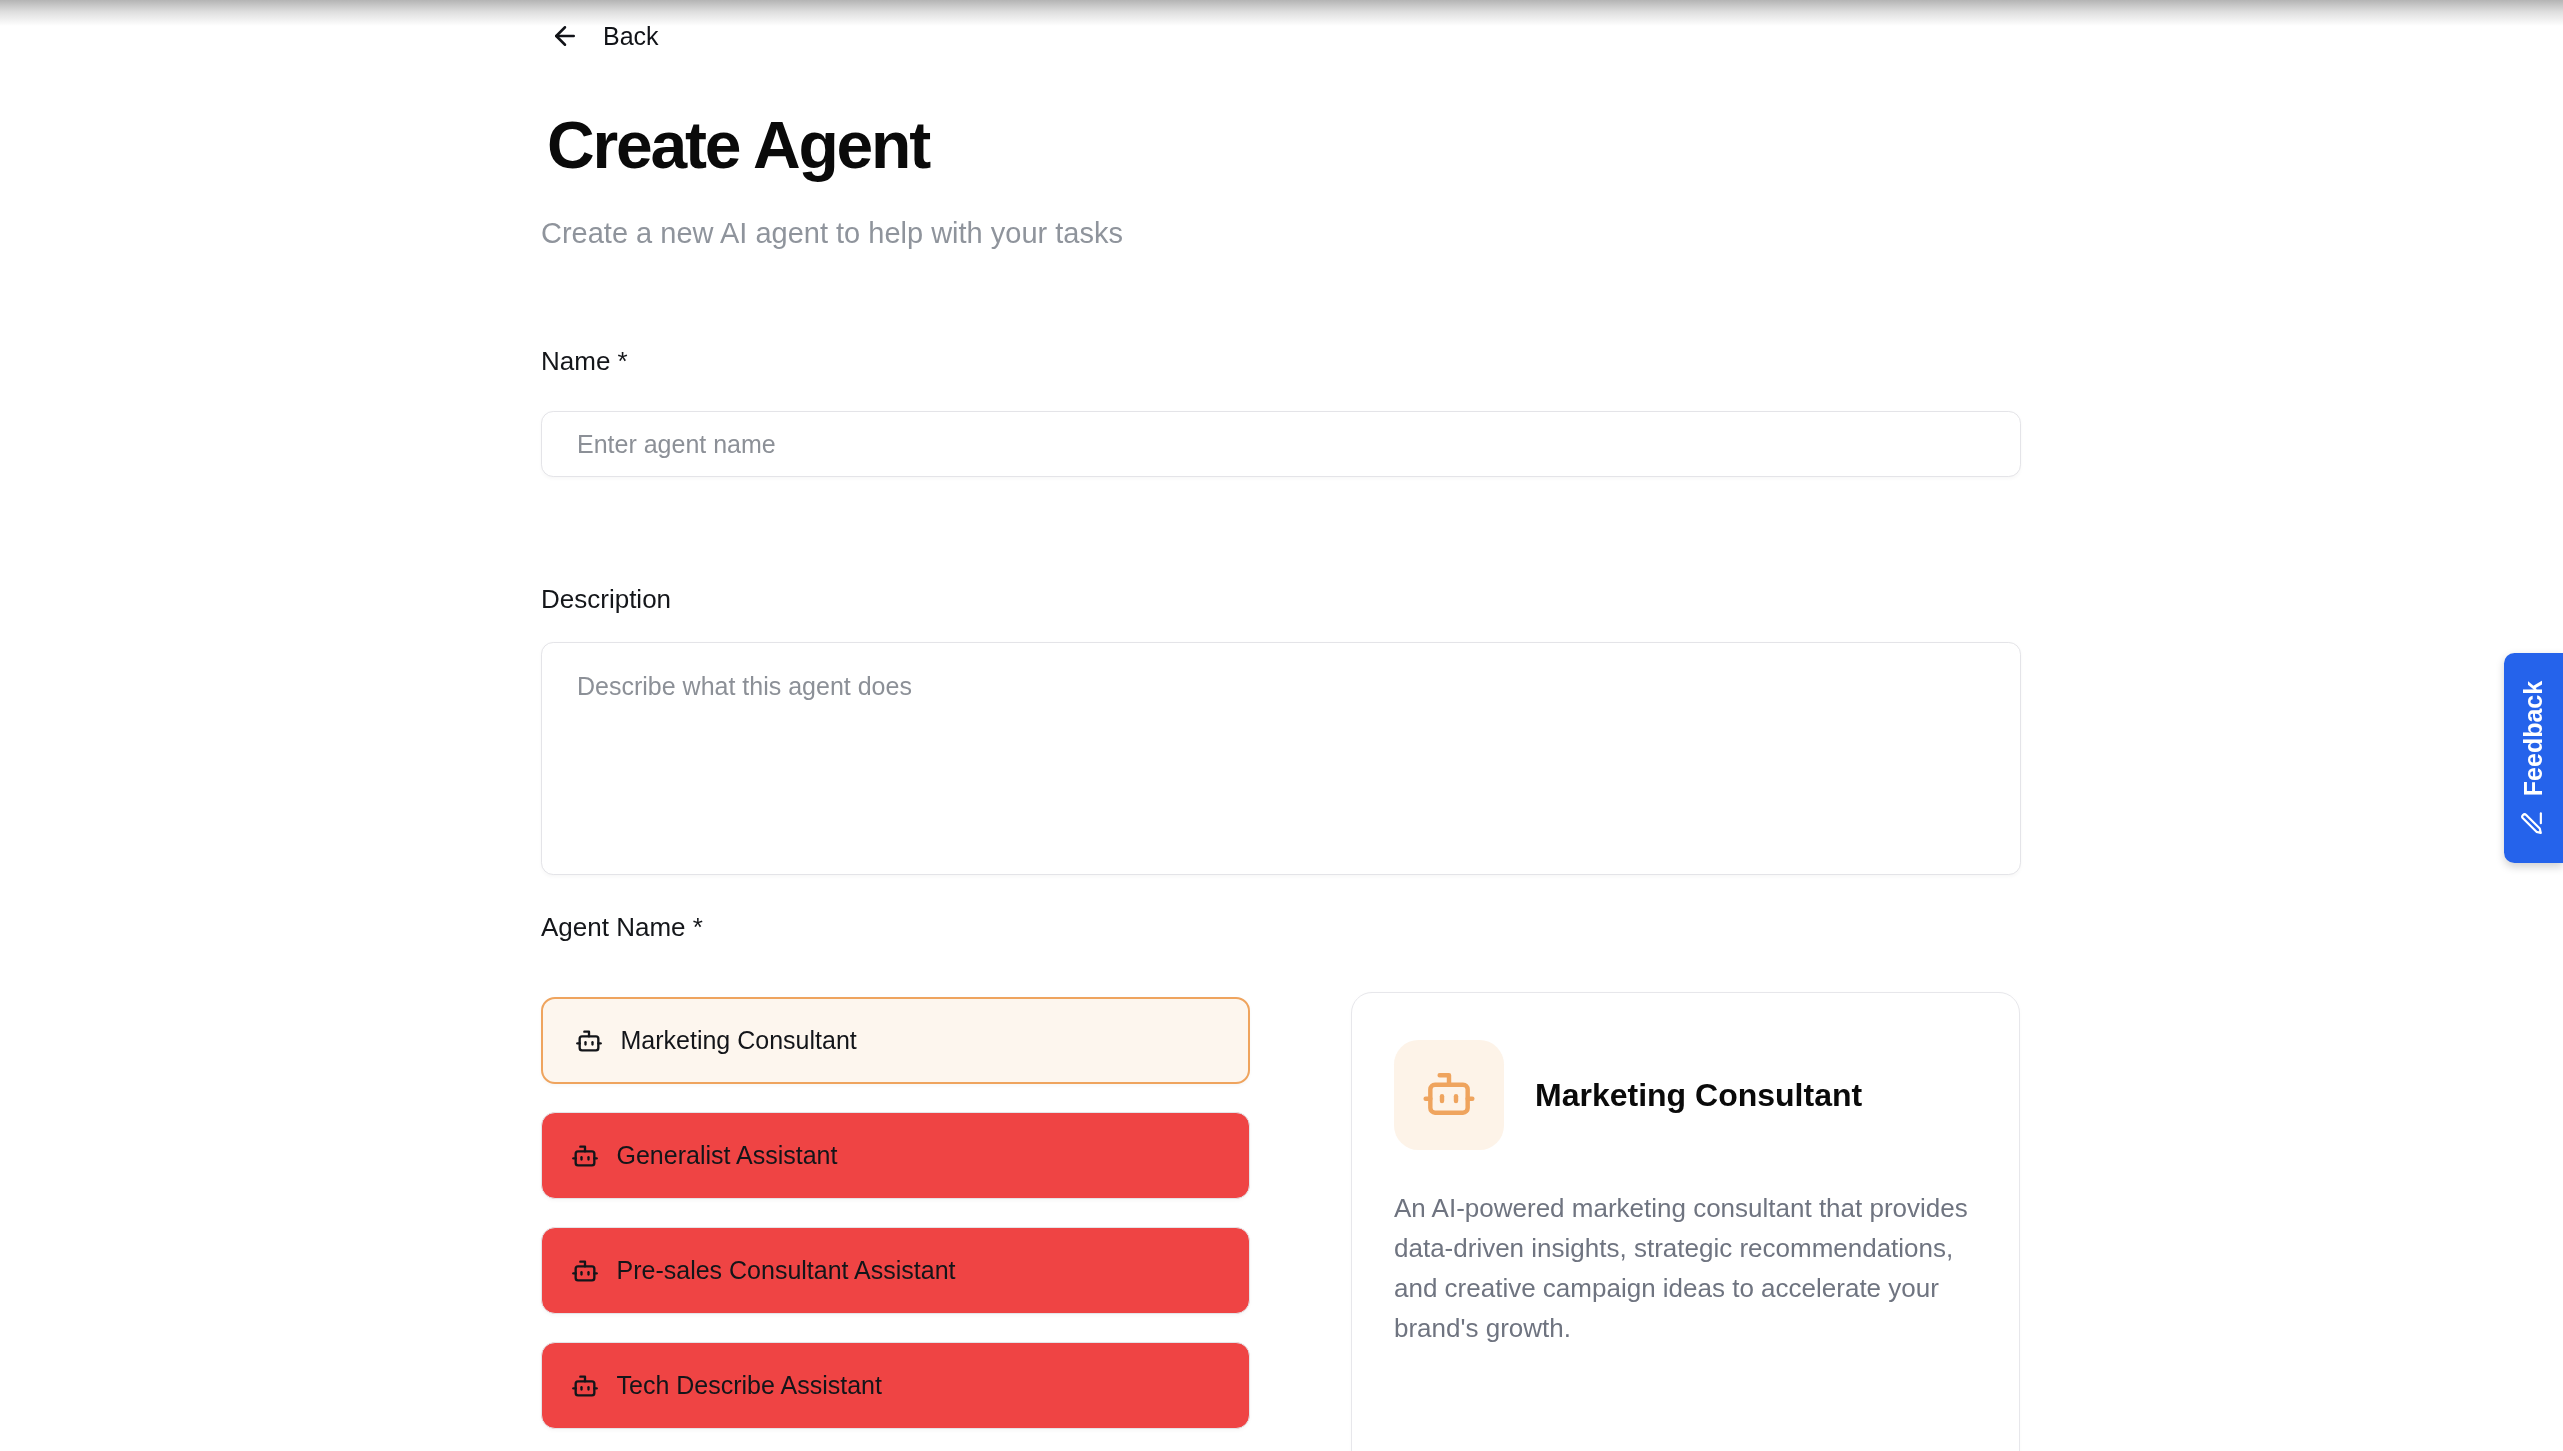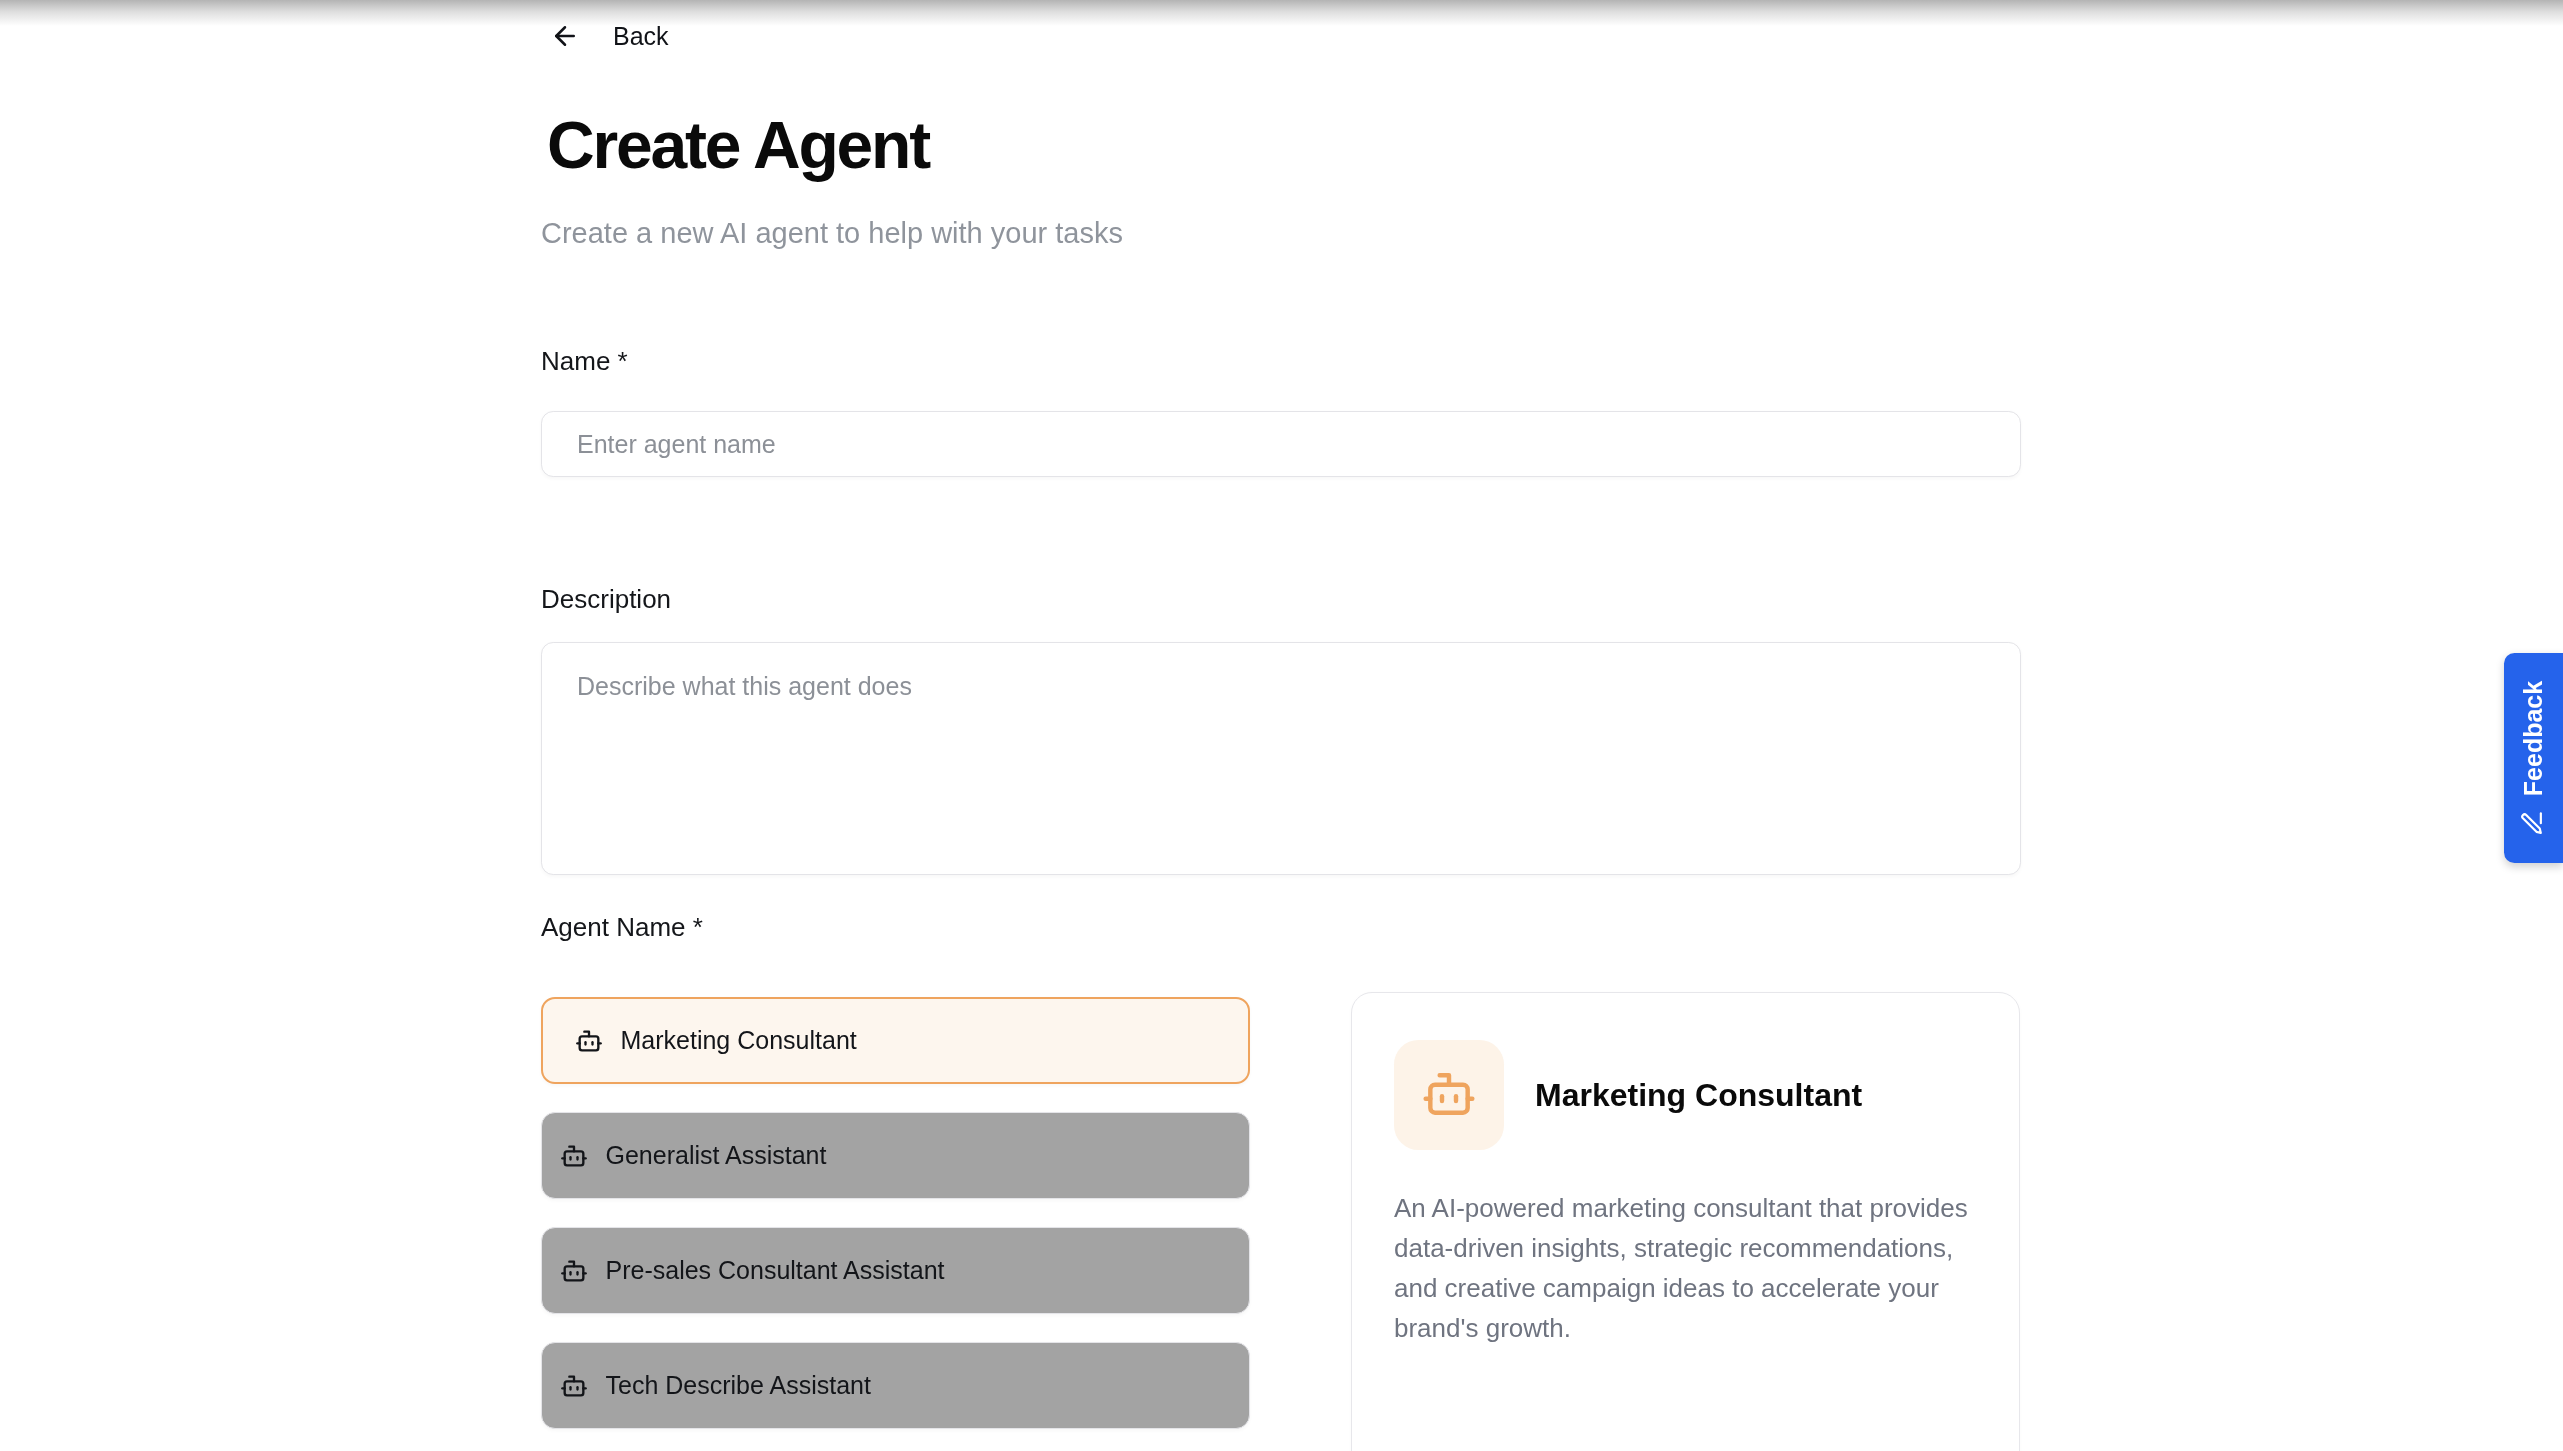--- a/index.html
+++ b/index.html
@@ -12,21 +12,21 @@
   }
   
   .top-shadow{
     position:absolute;left:0;top:0;width:100%;height:26px;
     background:linear-gradient(to bottom,#b4b4b4 0%,#dedede 45%,#ffffff 100%);
     pointer-events:none;
   }
   
   .back-btn{
     position:absolute;left:550px;top:21px;
-    display:flex;align-items:center;gap:33px;
+    display:flex;align-items:center;gap:23px;
     font-size:25px;color:#111318;cursor:pointer;
     background:none;border:none;padding:0;
     font-family:"Liberation Sans", sans-serif;
   }
   .back-btn svg{display:block;}
   
   .page-title{
     position:absolute;left:547px;top:107px;
     font-size:66px;font-weight:700;letter-spacing:-2.2px;
     color:#0a0a0a;margin:0;
@@ -68,23 +68,23 @@
   
   .options-col{
     position:absolute;left:541px;top:997px;
     display:flex;flex-direction:column;gap:28px;
     width:709px;
   }
   .option{
     box-sizing:border-box;
     height:87px;width:709px;
     border:1.7px solid #e4e4e8;border-radius:14px;
-    background:#a3a3a3;
+    background:#ef4444;
     display:flex;align-items:center;gap:17.5px;
-    padding-left:18px;cursor:pointer;
+    padding-left:29px;cursor:pointer;
     box-shadow:0 1.7px 3.5px rgba(0,0,0,0.03);
   }
   .option.selected{
     border:2.6px solid #efa45e;
     background:#fdf6ee;
     padding-left:32px;
   }
   .option .bot{flex:0 0 auto;display:flex;}
   .option-label{font-size:25px;font-weight:500;color:#131519;}
   

